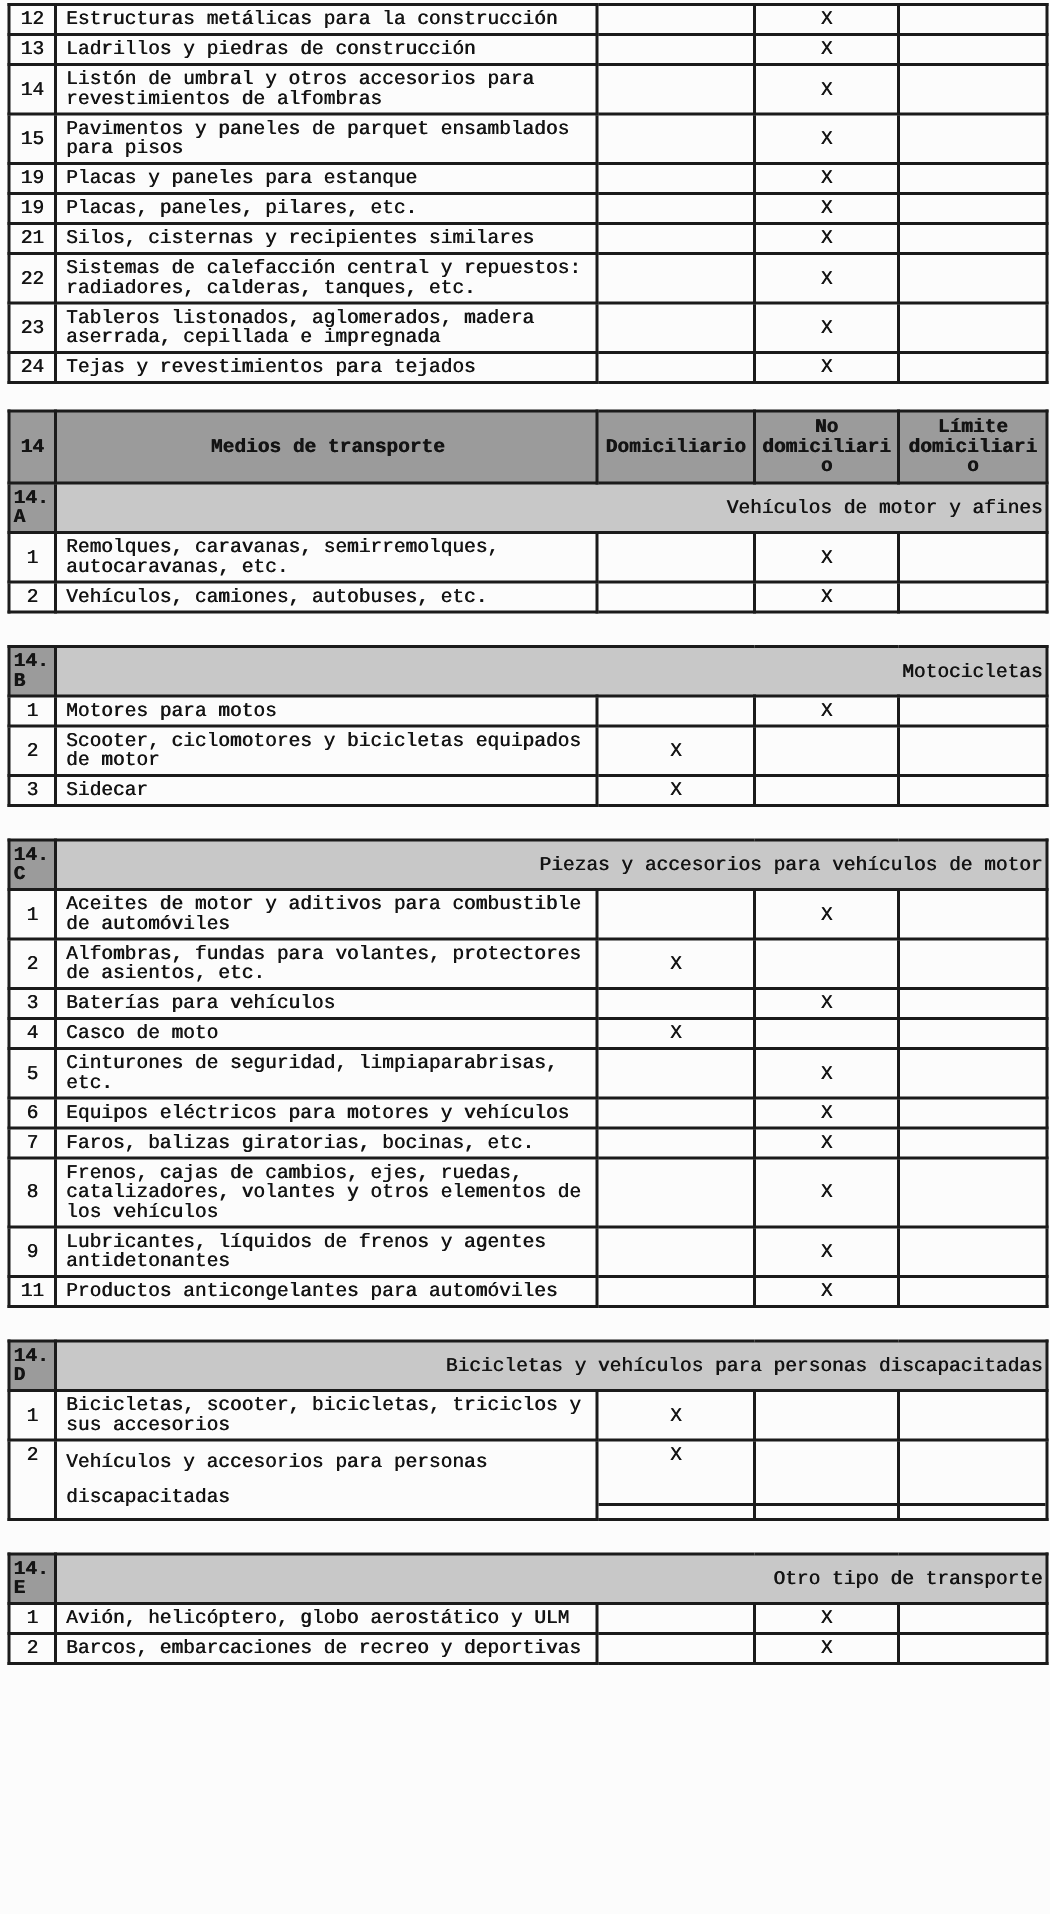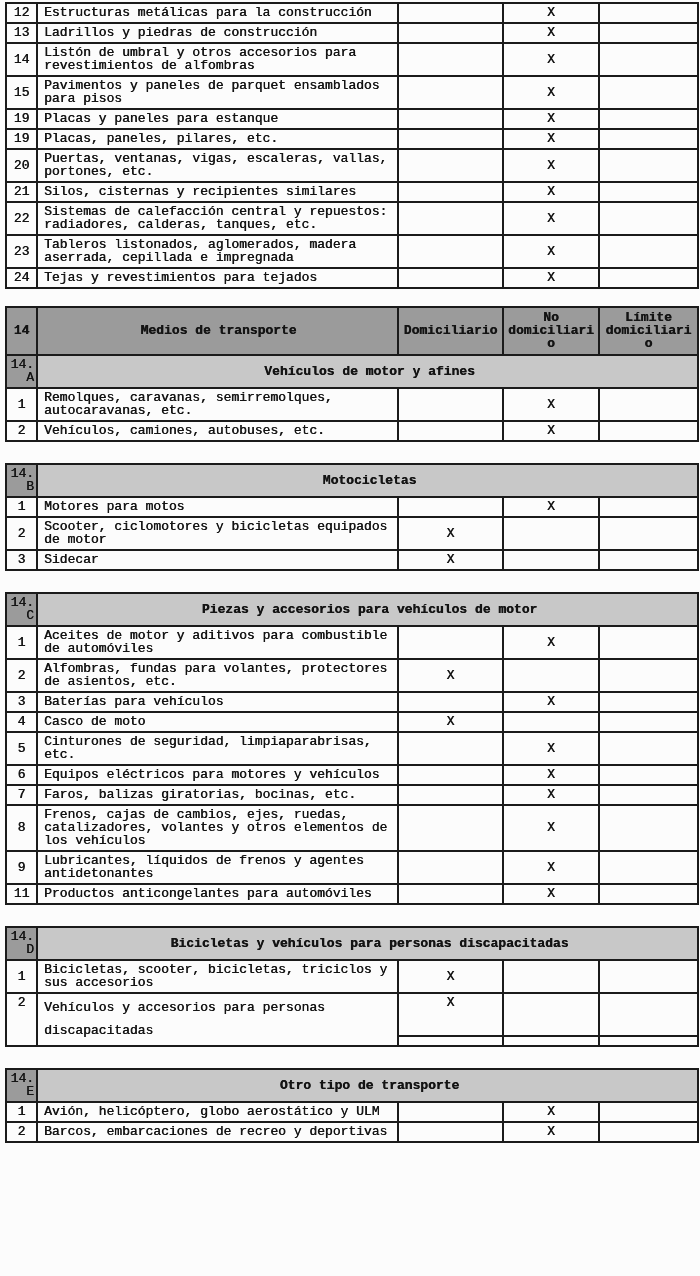--- a/index.html
+++ b/index.html
@@ -37,28 +37,28 @@
   td.mark{text-align:center;}
   tr.cat-header td{
     background:var(--header-bg);
     font-weight:bold;
     text-align:center;
     vertical-align:middle;
     padding-top:3px;padding-bottom:4px;
   }
   tr.sub td.subnum{
     background:var(--header-bg);
+    font-weight:bold;
+    text-align:left;
+    line-height:13px;
+  }
+  tr.sub td.subtitle{
+    background:var(--subheader-bg);
     font-weight:normal;
     text-align:right;
-    line-height:13px;
-  }
-  tr.sub td.subtitle{
-    background:var(--subheader-bg);
-    font-weight:bold;
-    text-align:center;
     padding-left:6px;
   }
   tr.split td{vertical-align:top;}
   tr.split{height:44px;}
   tr.split td.desc{line-height:23px;}
   tr.split td.mark{
     background-image:linear-gradient(var(--border),var(--border));
     background-repeat:no-repeat;
     background-size:100% 2px;
     background-position:0 calc(100% - 8px);
@@ -113,27 +113,20 @@
           <td class="mark"></td>
         </tr>
         <tr>
           <td class="num">19</td>
           <td class="desc">Placas, paneles, pilares, etc.</td>
           <td class="mark"></td>
           <td class="mark">X</td>
           <td class="mark"></td>
         </tr>
         <tr>
-          <td class="num">20</td>
-          <td class="desc">Puertas, ventanas, vigas, escaleras, vallas, portones, etc.</td>
-          <td class="mark"></td>
-          <td class="mark">X</td>
-          <td class="mark"></td>
-        </tr>
-        <tr>
           <td class="num">21</td>
           <td class="desc">Silos, cisternas y recipientes similares</td>
           <td class="mark"></td>
           <td class="mark">X</td>
           <td class="mark"></td>
         </tr>
         <tr>
           <td class="num">22</td>
           <td class="desc">Sistemas de calefacción central y repuestos: radiadores, calderas, tanques, etc.</td>
           <td class="mark"></td>

